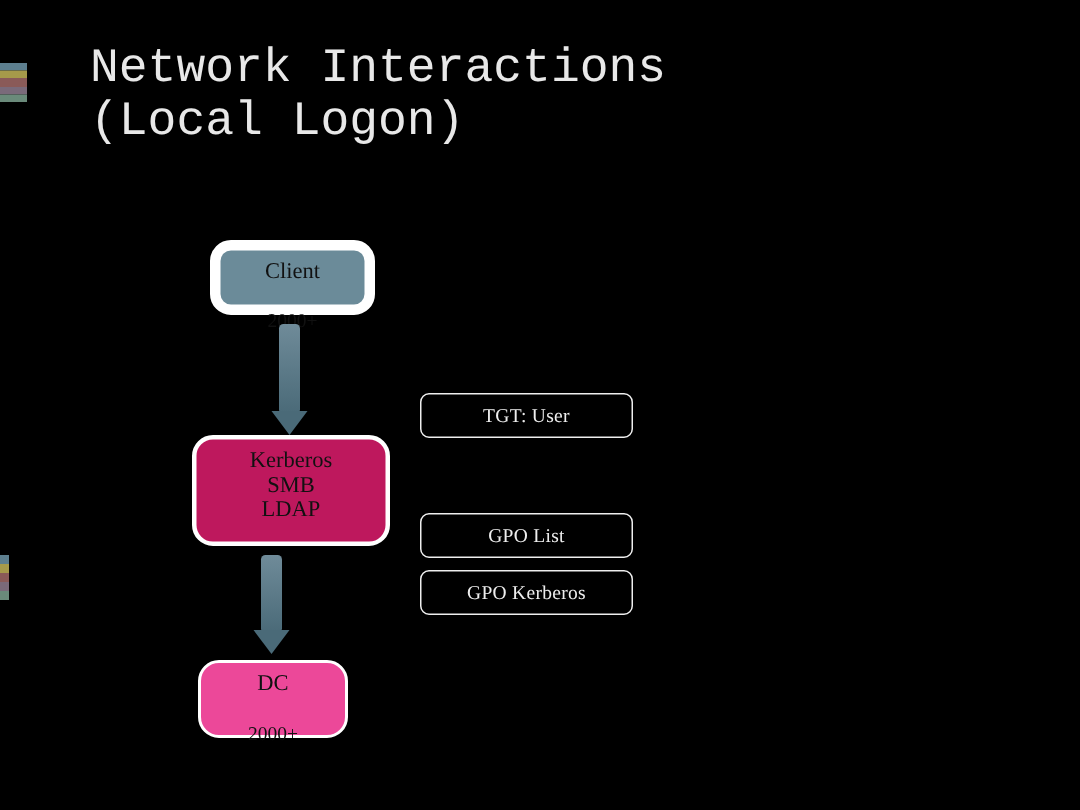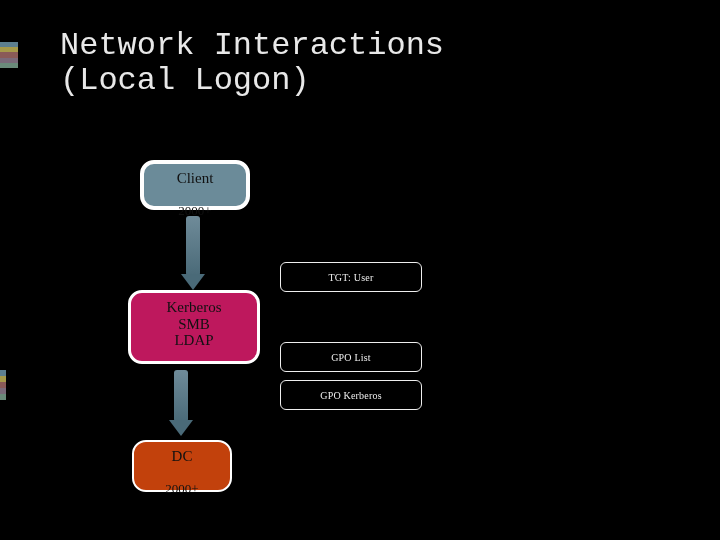--- a/index.html
+++ b/index.html
@@ -59,32 +59,32 @@
     border-radius: 14px;
     box-sizing: border-box;
     color:#111;
   }
   .box .t1 { font-family: Georgia, "Times New Roman", serif; font-size: 15px; line-height:1.1; }
   .box .t2 { font-family: Georgia, serif; font-size: 13px; line-height:1.1; margin-top:17px;}
 
   .client {
     left: 140px; top: 160px; width: 110px; height: 50px;
     background: #6b8b99;
-    border: 4px solid #ffffff;
+    border: 7px solid #ffffff;
     padding-top:6px;
   }
   .kerb {
     left: 128px; top: 290px; width: 132px; height: 74px;
     background: #be185d;
     border: 3px solid #fff;
     padding-top:6px;
   }
   .dc {
     left: 132px; top: 440px; width: 100px; height: 52px;
-    background: #c2410c;
+    background: #ec4899;
     border: 2px solid #fff;
     padding-top:6px;
   }
 
   .arrow-down {
     position: absolute;
     width: 14px;
     background: linear-gradient(#6f8b99, #4a6a78);
     border-radius: 3px;
   }
@@ -103,21 +103,21 @@
   .tag {
     position: absolute;
     left: 280px;
     width: 140px;
     height: 28px;
     background:#000;
     border: 1.5px solid #eee;
     border-radius: 6px;
     color:#eee;
     font-family: Georgia, serif;
-    font-size: 10px;
+    font-size: 13px;
     display:flex;
     align-items:center;
     justify-content:center;
     letter-spacing:0.2px;
   }
 
 </style>
 </head>
 <body>
 

